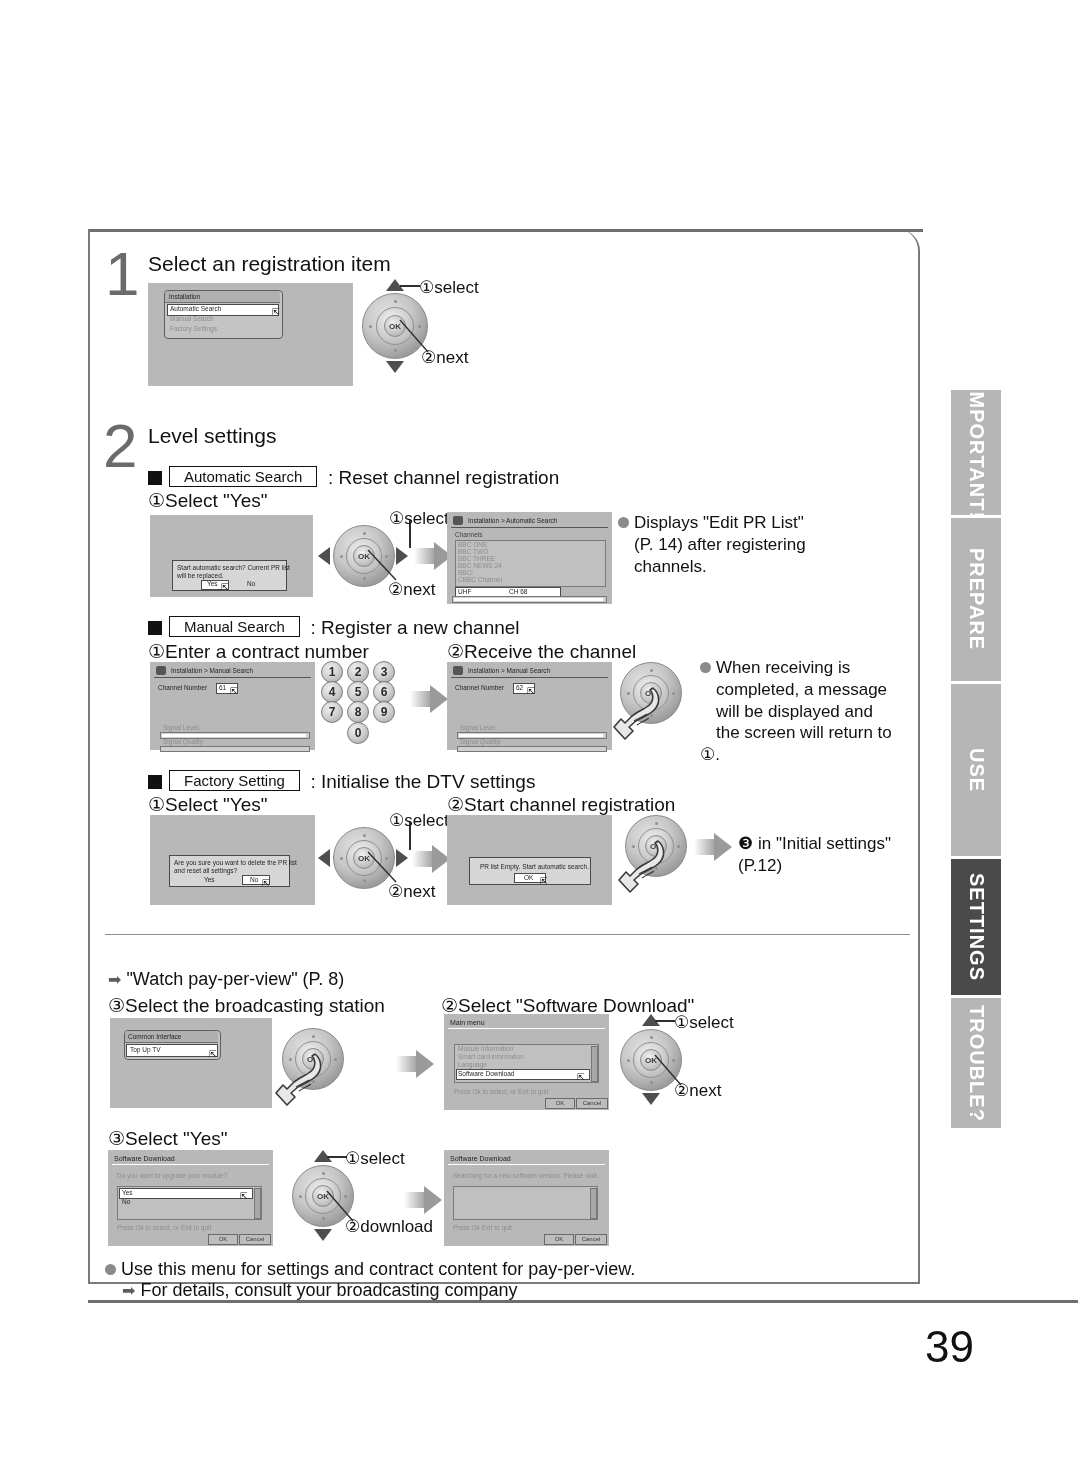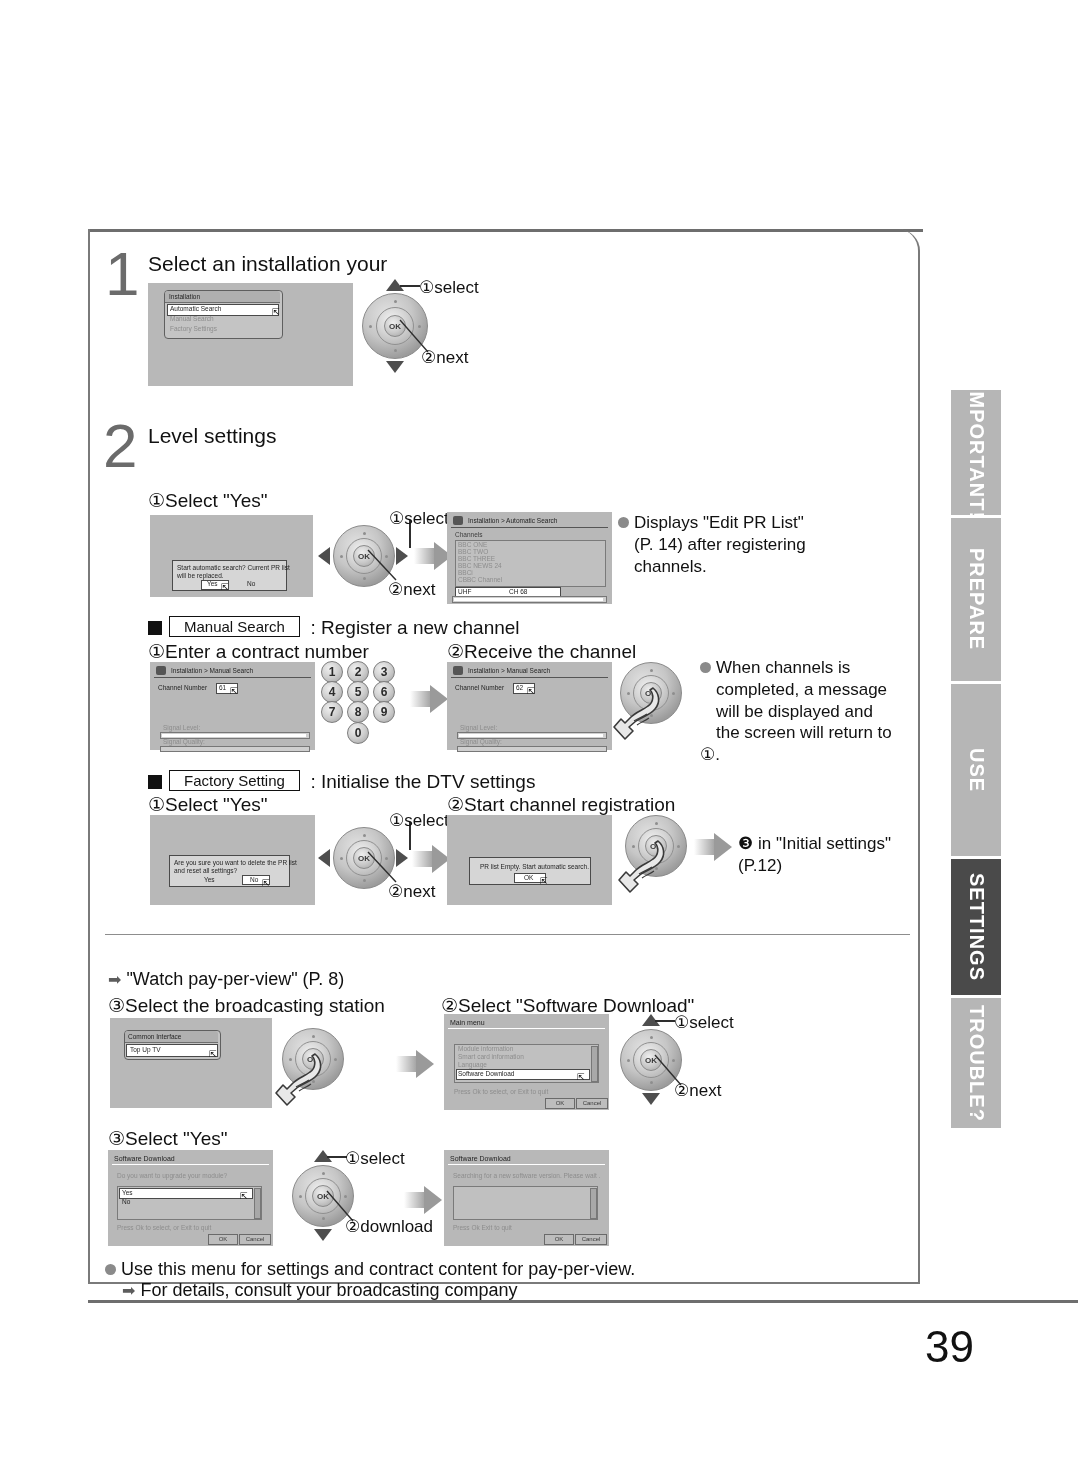--- a/index.html
+++ b/index.html
@@ -135,21 +135,21 @@
       </div>
     <div class="tab active" style="height:136px">
         <span>SETTINGS</span>
       </div>
     <div class="tab" style="height:130px">
         <span>TROUBLE?</span>
       </div>
   </div>
 
   <div class="stepnum" style="left:105px;top:243px;">1</div>
-  <div class="h-main" style="left:148px;top:252px;">Select an installation your</div>
+  <div class="h-main" style="left:148px;top:252px;">Select an registration item</div>
 
   <div class="tv" style="left:148px;top:283px;width:205px;height:103px;">
     <div class="panel" style="left:16px;top:7px;width:117px;height:47px;"></div>
     <div class="osd-bar" style="left:17px;top:8px;width:115px;height:11px;border-radius:3px 3px 0 0;"></div>
     <div class="txtb" style="left:21px;top:10px;">Installation</div>
     <div class="hl" style="left:19px;top:21px;width:110px;height:10px;"></div>
     <div class="txtb" style="left:22px;top:22px;">Automatic Search</div>
     <div class="txtd" style="left:22px;top:32px;">Manual Search</div>
     <div class="txtd" style="left:22px;top:42px;">Factory Settings</div>
     <div class="cursor" style="left:124px;top:25px;">⇱</div>
@@ -170,20 +170,23 @@
   <div class="lbl" style="left:419px;top:277px;">①select</div>
   <div class="lead" style="left:404px;top:325px;width:1.5px;height:0px;"></div>
   <svg style="position:absolute;left:398px;top:318px;width:40px;height:42px;">
       <line x1="2" y1="2" x2="30" y2="34" stroke="#2e2e2e" stroke-width="1.4"></line>
     </svg>
   <div class="lbl" style="left:421px;top:347px;">②next</div>
 
   <div class="stepnum" style="left:103px;top:415px;">2</div>
   <div class="h-main" style="left:148px;top:424px;">Level settings</div>
 
+  <div class="sub" style="left:148px;top:466px;">
+    <span class="sq"></span><span class="boxlabel">Automatic Search</span>&nbsp; <span>: Reset channel registration</span>
+  </div>
   <div class="sub" style="left:148px;top:489px;">①Select "Yes"</div>
 
   <div class="tv" style="left:150px;top:515px;width:163px;height:82px;">
     <div class="dlg" style="left:22px;top:45px;width:113px;height:29px;">
       <div class="txtb" style="left:4px;top:3px;">Start automatic search? Current PR list</div>
       <div class="txtb" style="left:4px;top:11px;">will be replaced.</div>
       <div class="hl" style="left:28px;top:19px;width:26px;height:8px;"></div>
       <div class="txtb" style="left:34px;top:19px;">Yes</div>
       <div class="txtb" style="left:74px;top:19px;">No</div>
       <div class="cursor" style="left:48px;top:22px;">⇱</div>
@@ -324,21 +327,21 @@
     <div class="dot" style="left:7px;top:29.5px;"></div>
     <div class="dot" style="left:52px;top:29.5px;"></div>
   </div>
   <svg class="hand" style="left:612px;top:686px;width:58px;height:58px;" viewBox="0 0 58 58">
     <path d="M38 4 C42 8 42 16 36 20 C31 24 24 26 19 31 L13 37 L9 33 L2 41 L13 53 L21 45 L17 41 L24 35 C30 31 38 29 43 23 C49 16 47 7 41 2 Z" fill="#e8e8e8" stroke="#3a3a3a" stroke-width="1.6" stroke-linejoin="round"></path>
     <path d="M22 35 C26 32 31 31 35 28" fill="none" stroke="#3a3a3a" stroke-width="1.1"></path>
     <path d="M25 39 C29 36 33 35 37 32" fill="none" stroke="#3a3a3a" stroke-width="1.1"></path>
   </svg>
 
   <div class="note" style="left:700px;top:657px;width:215px;">
-    <span class="bullet"></span><span>When channels is</span><br>
+    <span class="bullet"></span><span>When receiving is</span><br>
     <span style="margin-left:16px;">completed, a message</span><br>
     <span style="margin-left:16px;">will be displayed and</span><br>
     <span style="margin-left:16px;">the screen will return to ①.</span>
   </div>
 
   <div class="sub" style="left:148px;top:770px;">
     <span class="sq"></span><span class="boxlabel">Factory Setting</span>&nbsp; <span>: Initialise the DTV settings</span>
   </div>
   <div class="sub" style="left:148px;top:793px;">①Select "Yes"</div>
   <div class="sub" style="left:447px;top:793px;">②Start channel registration</div>

